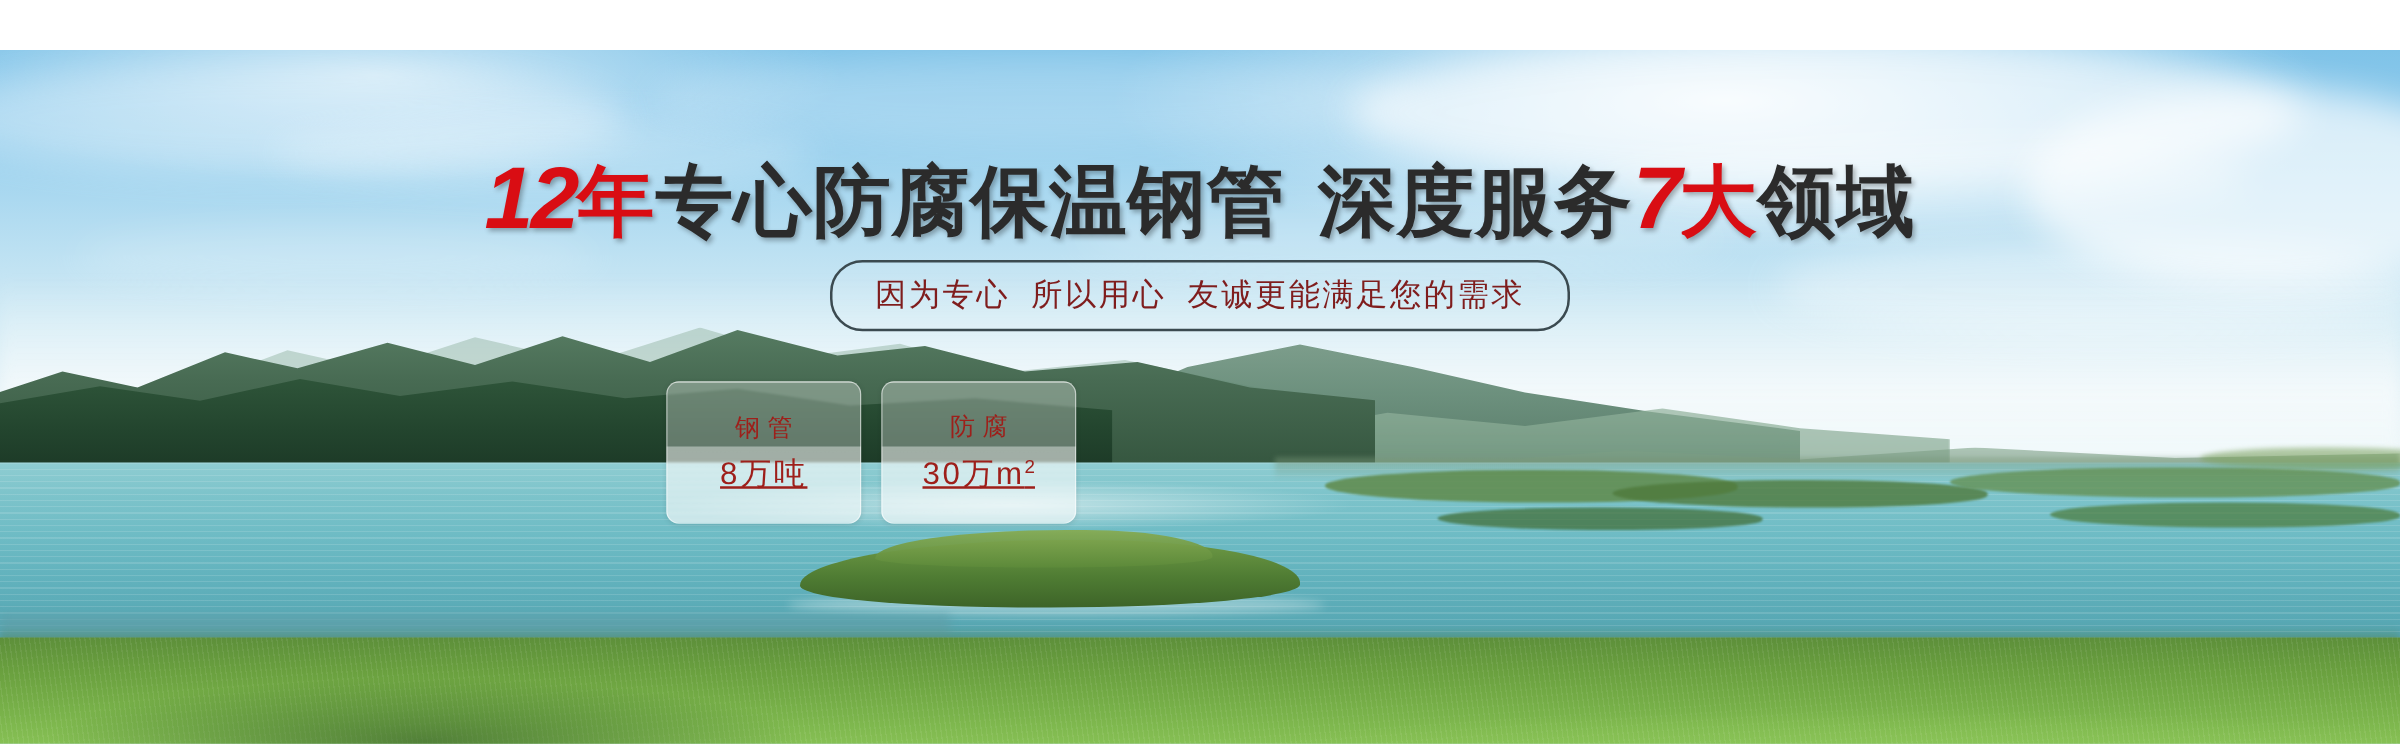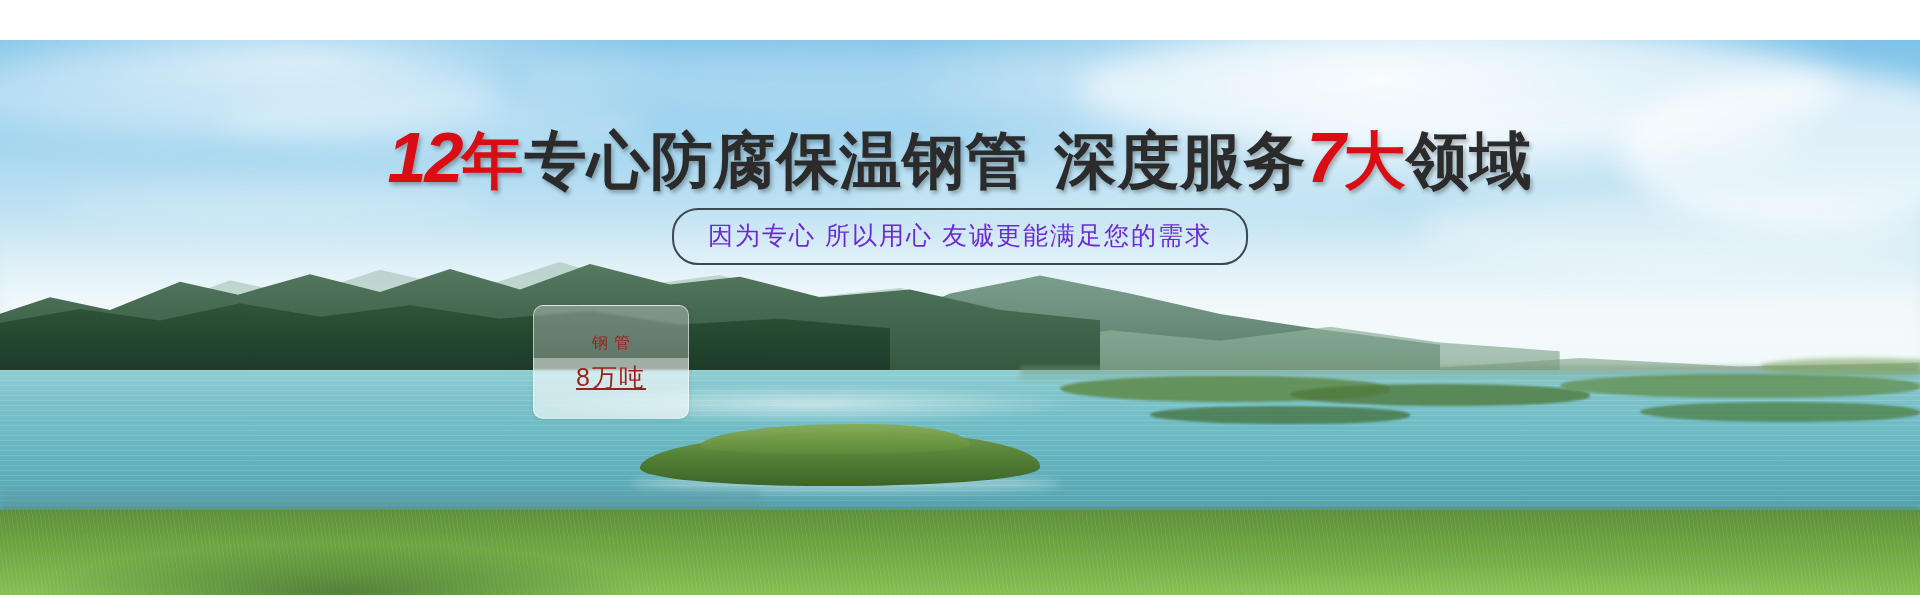--- a/index.html
+++ b/index.html
@@ -191,39 +191,40 @@
     font-size:70px;font-style:italic;font-weight:bold;letter-spacing:-2px;
     color:#d90d13;
   }
   .headline .hl-gap{display:inline-block;width:26px;}
 
   
   .subtitle-pill{
     position:absolute;left:50%;top:168px;transform:translateX(-50%);
     padding:9px 34px 11px;
     border:2px solid #3b4a50;border-radius:26px;
-    font-size:25px;color:#6d28d9;letter-spacing:2px;white-space:nowrap;
+    font-size:25px;color:#7f1d1d;letter-spacing:2px;white-space:nowrap;
     background:rgba(255,255,255,.06);
+    font-family:Liberation Mono, monospace;
   }
 
   
   .cards{
     position:absolute;left:533px;top:265px;display:flex;gap:16px;
   }
   .card{
     width:154px;height:112px;
     border-radius:10px;
     border:1px solid rgba(255,255,255,.55);
     background:linear-gradient(to bottom, rgba(255,255,255,.30) 0%, rgba(255,255,255,.30) 46%, rgba(255,255,255,.58) 46%, rgba(255,255,255,.62) 100%);
     backdrop-filter:blur(1px);
     display:flex;flex-direction:column;align-items:center;justify-content:center;
     box-shadow:0 1px 4px rgba(0,0,0,.10);
   }
   .card-title{
-    font-size:16px;color:#9e1f1a;letter-spacing:6px;
+    font-size:20px;color:#9e1f1a;letter-spacing:6px;
     margin:0 0 14px 6px;line-height:1;
   }
   .card-value{
     font-size:25px;color:#9e1f1a;letter-spacing:2px;line-height:1;text-decoration:underline;
   }
   .card-value sup{font-size:15px;vertical-align:super;letter-spacing:0;}
 </style>
 </head>
 <body>
 
@@ -274,17 +275,21 @@
 
   <div class="subtitle-pill">因为专心 所以用心  友诚更能满足您的需求</div>
 
   <div class="cards">
 
     <div class="card">
       <div class="card-title">钢管</div>
       <div class="card-value"><span>8万吨</span></div>
     </div>
 
+    <div class="card">
+      <div class="card-title">防腐</div>
+      <div class="card-value"><span>30万m</span><sup>2</sup></div>
+    </div>
 
 
   </div>
 
 </div>
 
 </body></html>

